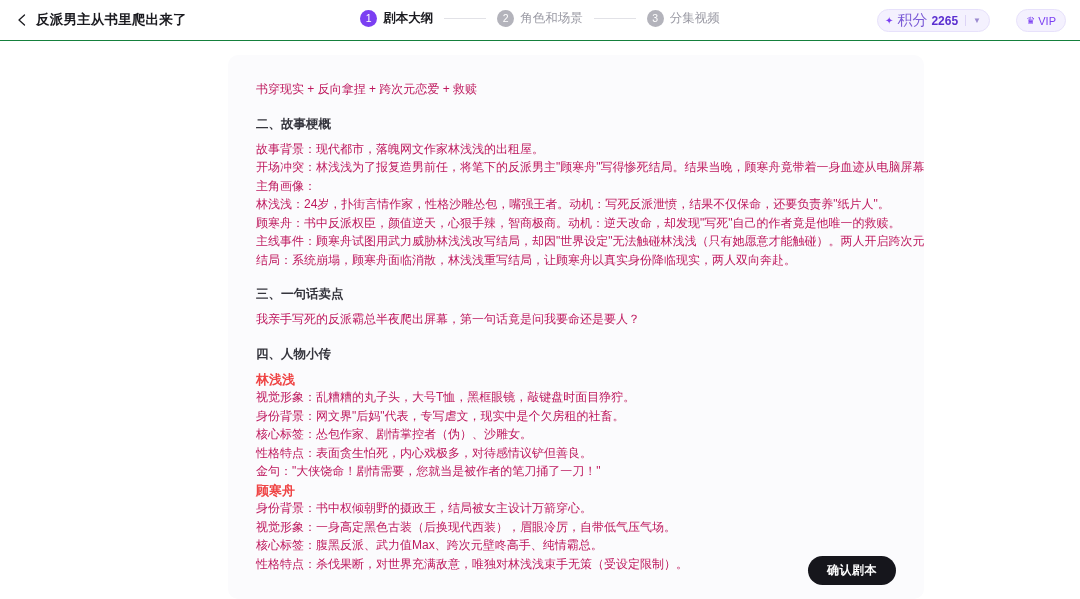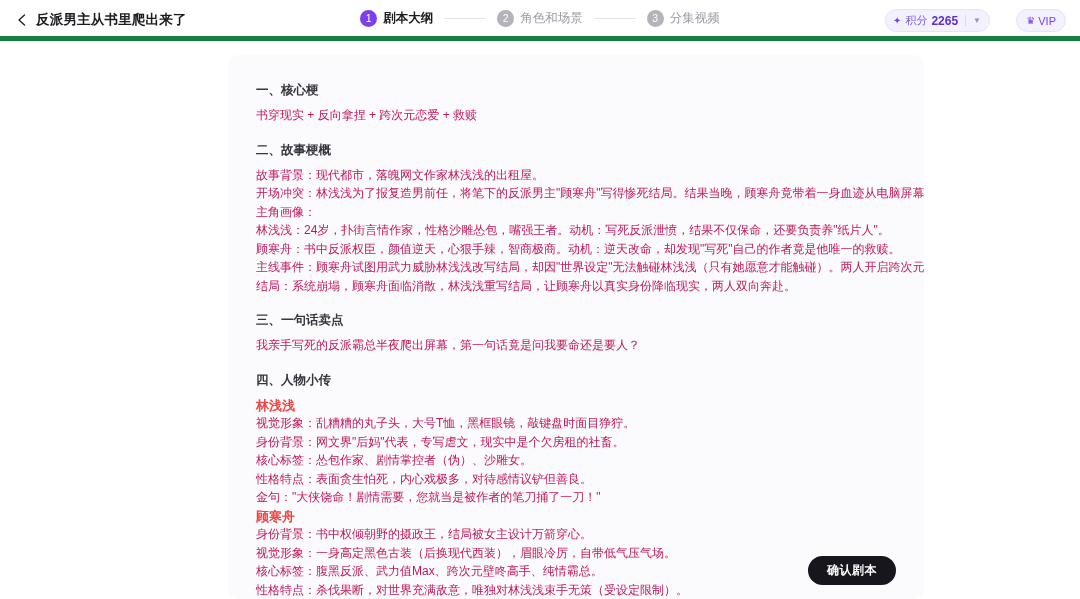--- a/index.html
+++ b/index.html
@@ -14,21 +14,21 @@
     position: relative;
     width: 1080px; height: 599px;
     background: #ffffff;
   }
 
   
   .topbar {
     position: absolute; top: 0; left: 0;
     width: 1080px; height: 41px;
     background: #ffffff;
-    border-bottom: 5px solid #15803d;
+    border-bottom: 1px solid #15803d;
     display: flex; align-items: center;
   }
   .back-btn {
     position: absolute; left: 14px; top: 12px;
     width: 16px; height: 16px;
     display: flex; align-items: center; justify-content: center;
     cursor: pointer;
   }
   .back-btn svg { display: block; }
   .doc-title {
@@ -71,21 +71,21 @@
     height: 23px;
     display: flex; align-items: center;
     padding: 0 8px 0 7px;
     border-radius: 12px;
     background: #f4f1fe;
     border: 1px solid #e7e1fb;
     gap: 4px;
     cursor: pointer;
   }
   .credits .spark { color: #7b3ff2; font-size: 10px; line-height: 1; }
-  .credits .lbl { font-size: 11px; color: #7b5bd6; }
+  .credits .lbl { font-size: 15px; color: #7b5bd6; }
   .credits .val { font-size: 12px; color: #5b2fd0; font-weight: bold; }
   .credits .div { width: 1px; height: 11px; background: #ddd4f6; margin: 0 3px; }
   .credits .chev { font-size: 8px; color: #9b8ad0; }
 
   .vip {
     position: absolute; right: 14px; top: 9px;
     height: 23px;
     display: flex; align-items: center; gap: 3px;
     padding: 0 9px;
     border-radius: 12px;
@@ -190,21 +190,20 @@
     <div class="vip">
       <span class="crown">♛</span>
       <span class="lbl">VIP</span>
     </div>
   </div>
 
   <div class="canvas">
     <div class="card">
       <div class="card-inner">
 
-        <div class="sec-title">一、核心梗</div>
         <div class="line">书穿现实 + 反向拿捏 + 跨次元恋爱 + 救赎</div>
 
         <div class="gap"></div>
 
         <div class="sec-title">二、故事梗概</div>
         <div class="line">故事背景：现代都市，落魄网文作家林浅浅的出租屋。</div>
         <div class="line">开场冲突：林浅浅为了报复造男前任，将笔下的反派男主"顾寒舟"写得惨死结局。结果当晚，顾寒舟竟带着一身血迹从电脑屏幕爬出，誓要找作者"算账"。</div>
         <div class="line">主角画像：</div>
         <div class="line">林浅浅：24岁，扑街言情作家，性格沙雕怂包，嘴强王者。动机：写死反派泄愤，结果不仅保命，还要负责养"纸片人"。</div>
         <div class="line">顾寒舟：书中反派权臣，颜值逆天，心狠手辣，智商极商。动机：逆天改命，却发现"写死"自己的作者竟是他唯一的救赎。</div>

